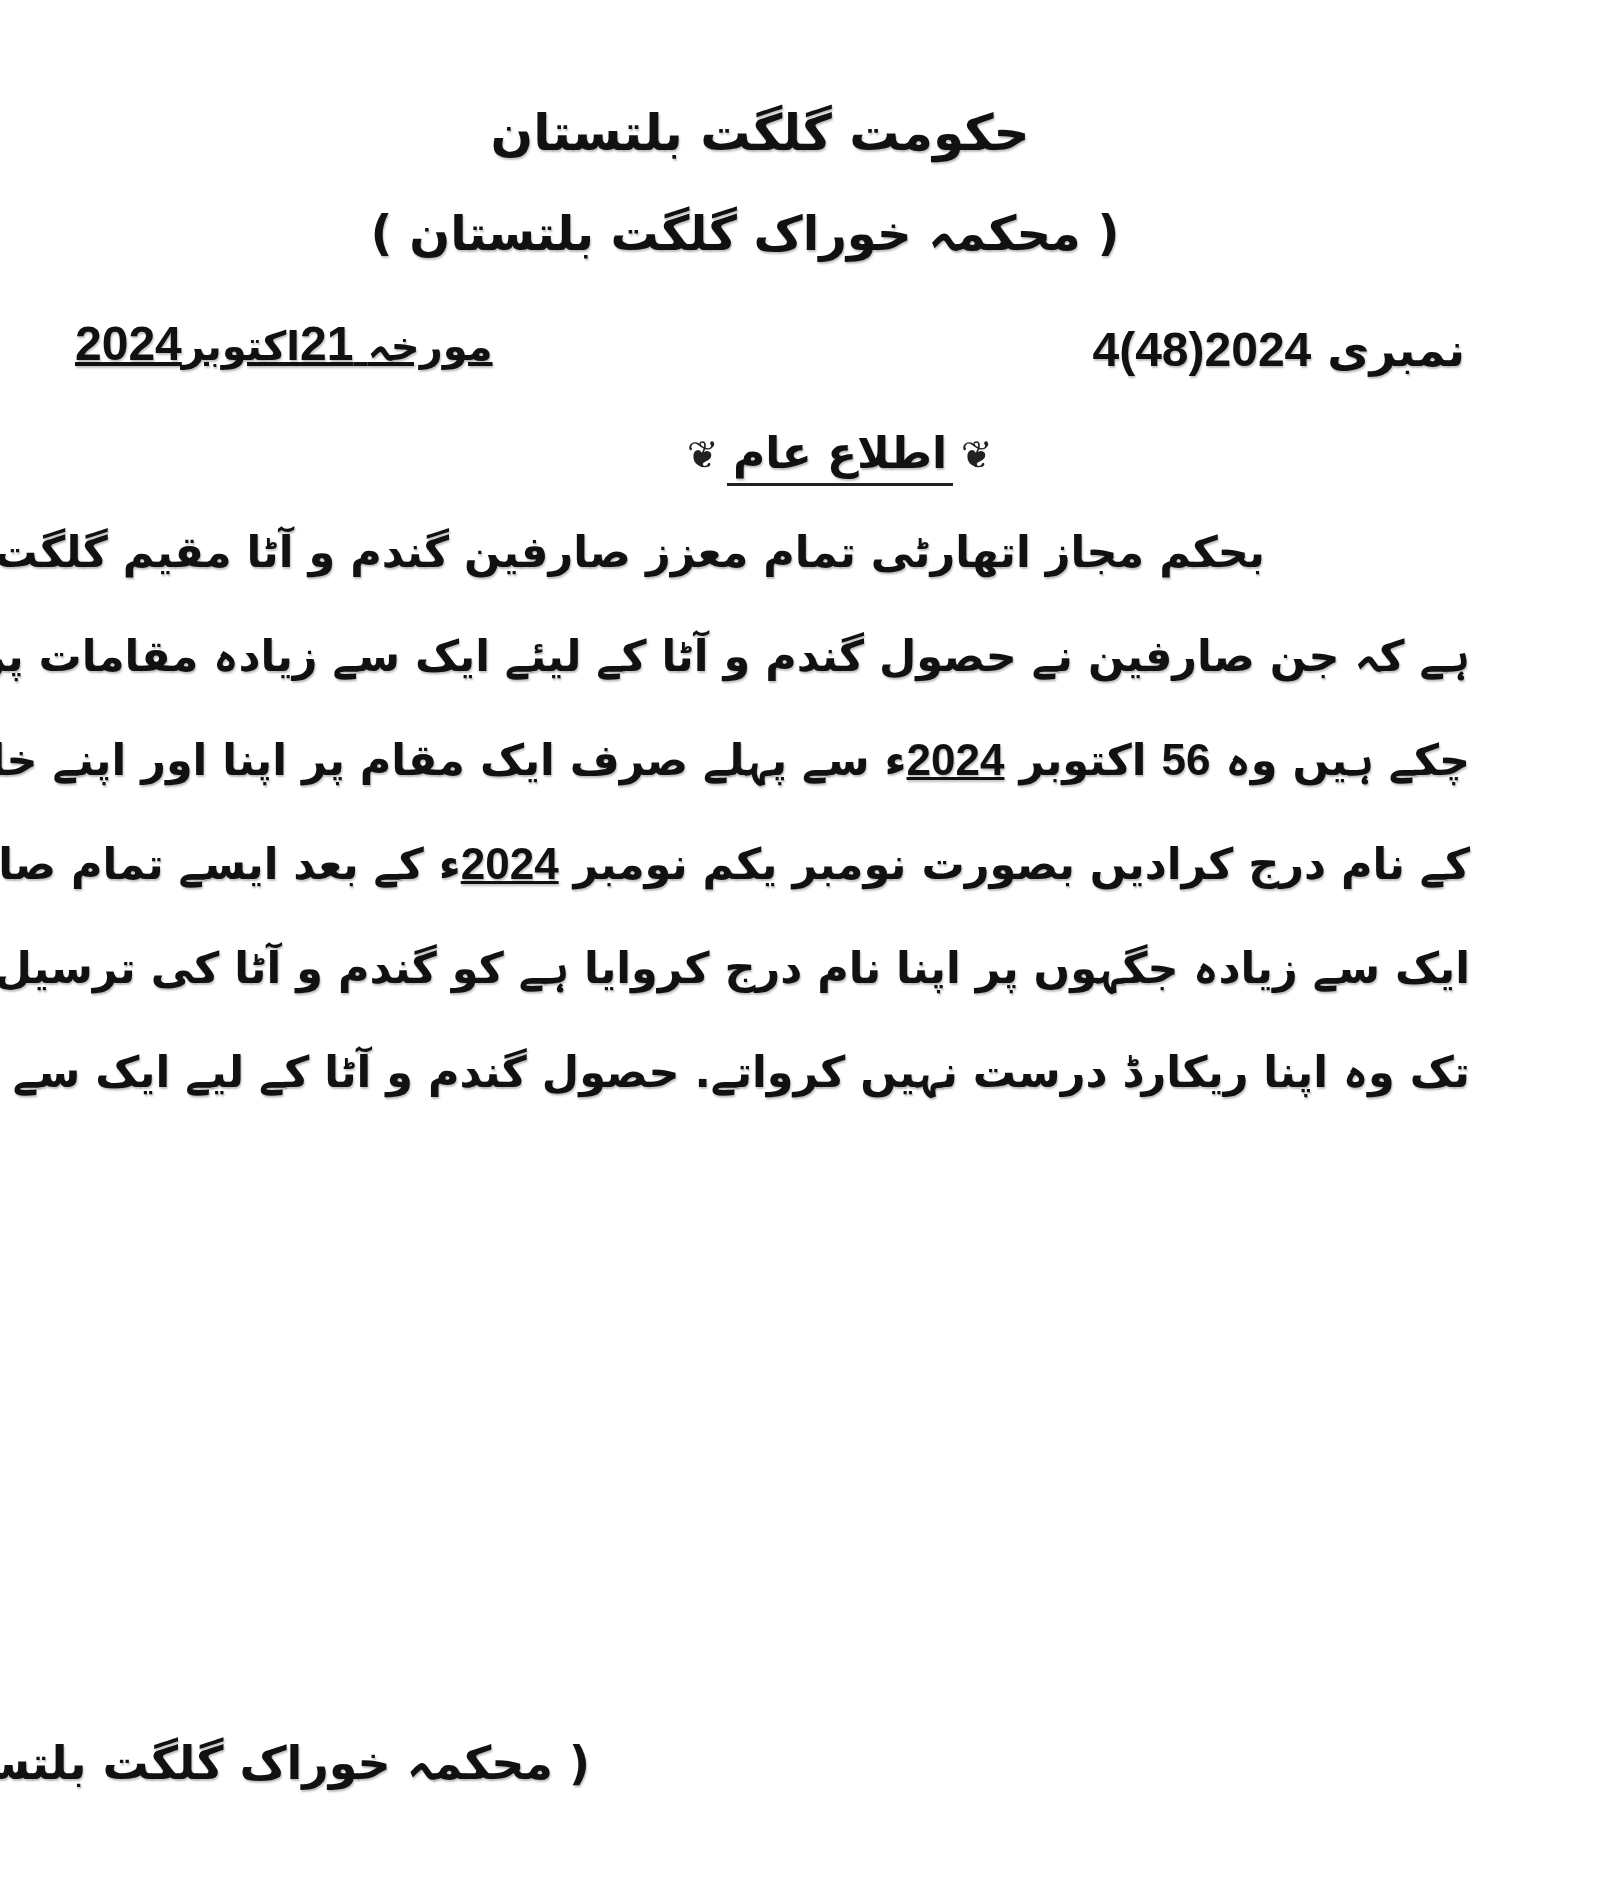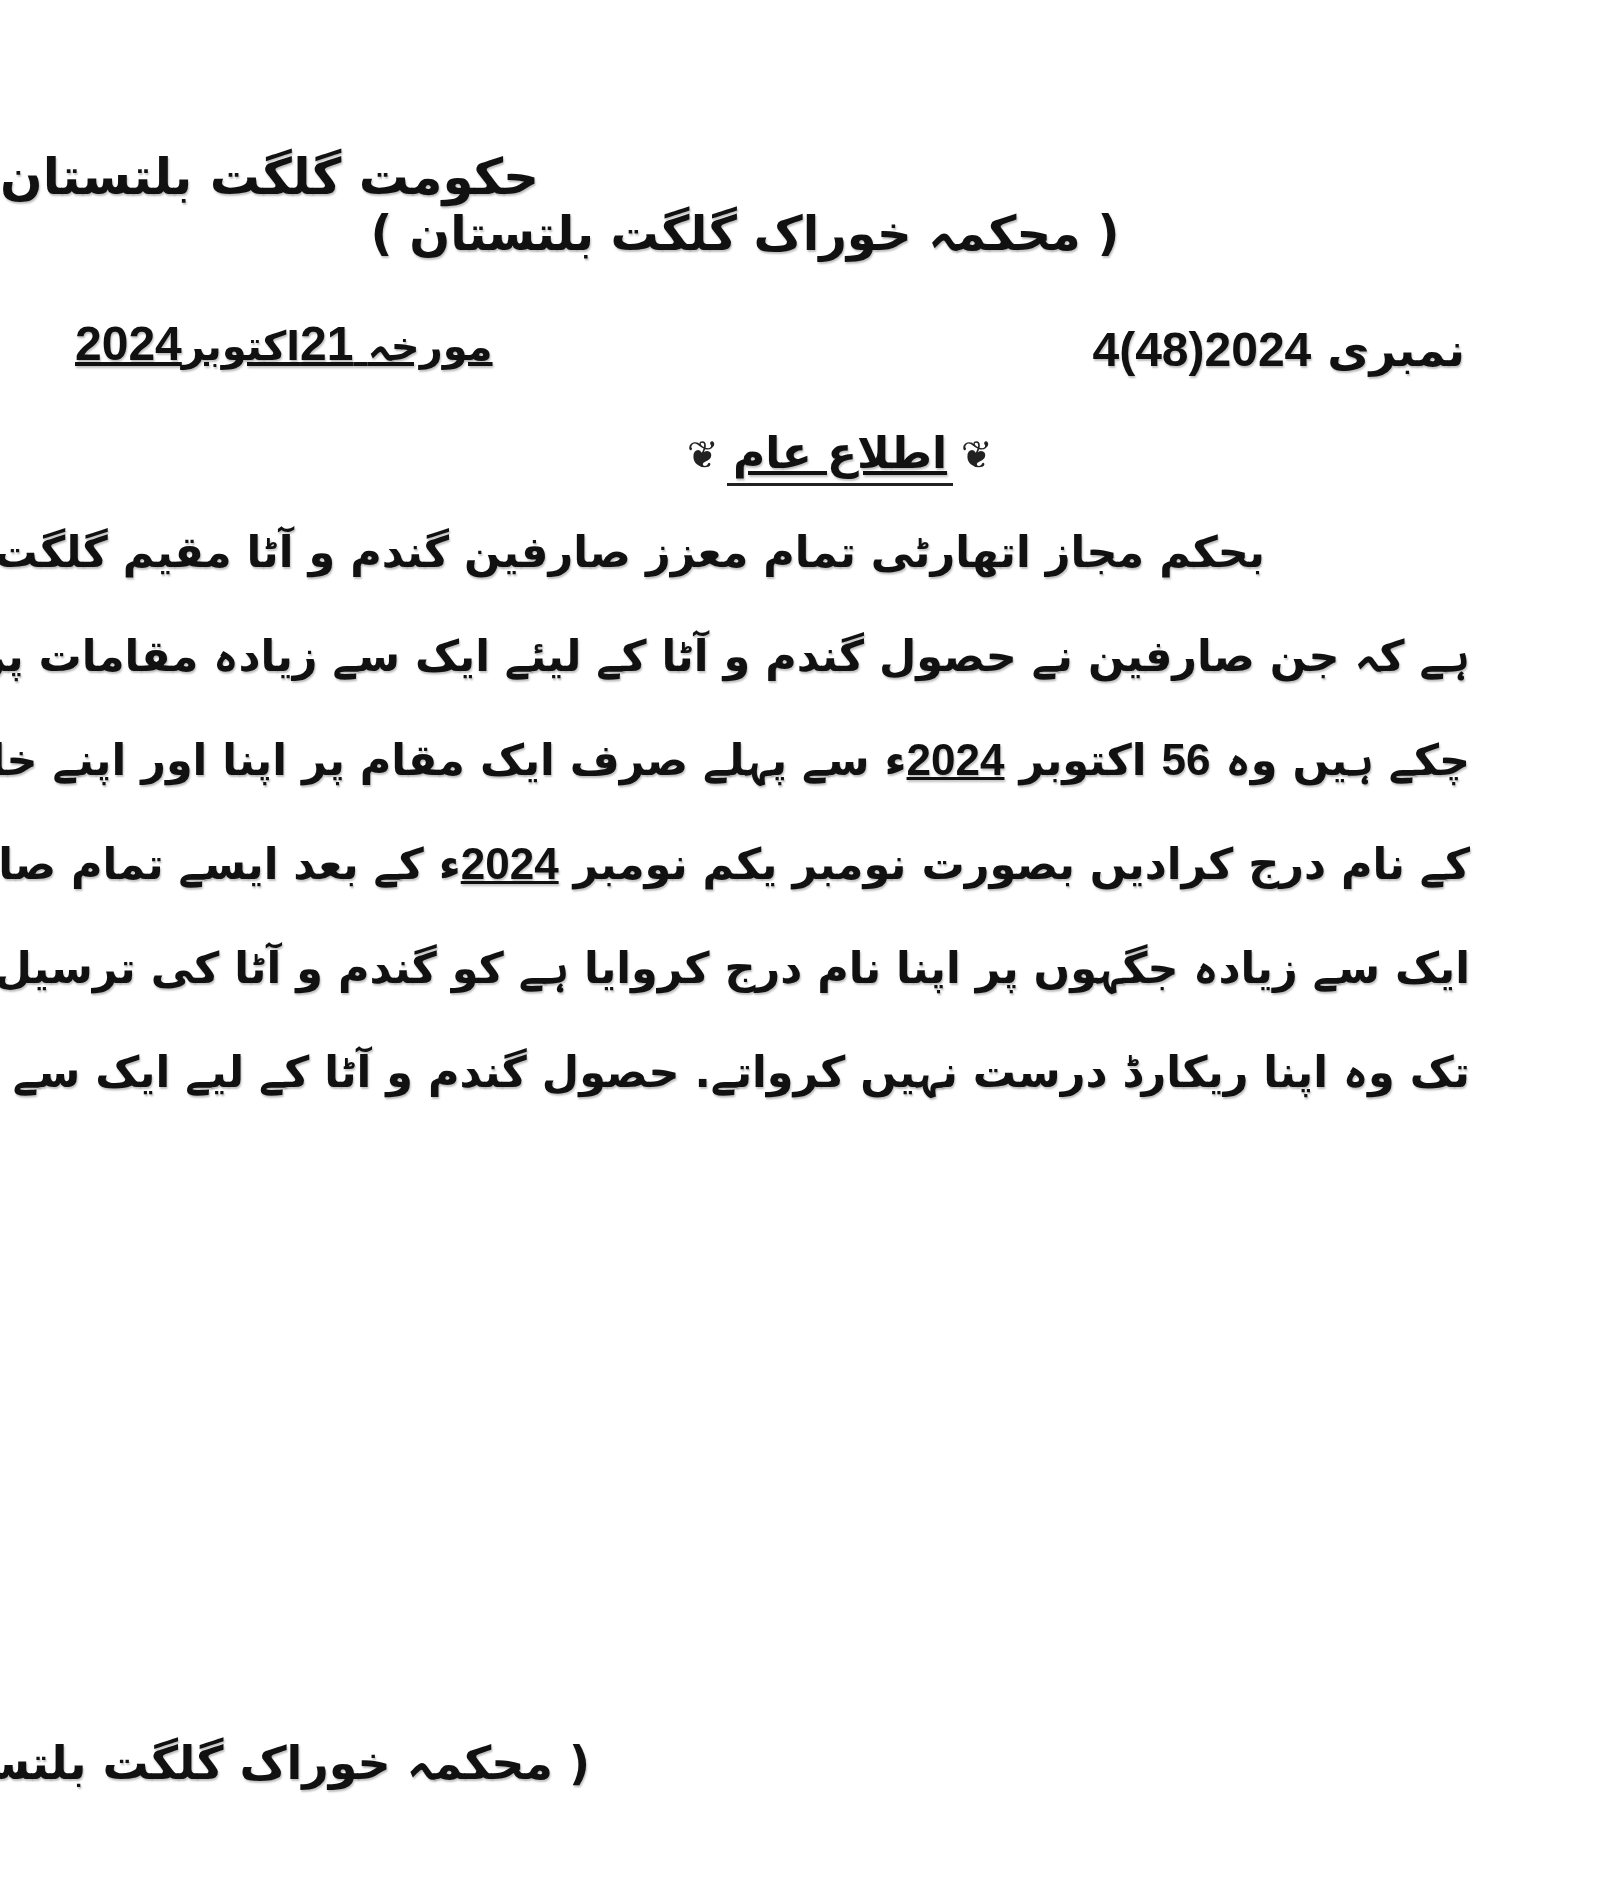--- a/index.html
+++ b/index.html
@@ -21,24 +21,23 @@
     font-weight: bold;
     color: #111;
     text-shadow: 1px 2px 2px rgba(0,0,0,0.25);
     white-space: nowrap;
   }
   .abs { position: absolute; }
 
   #title-govt {
     top: 98px;
     left: 0; width: 1520px;
-    text-align: left;
+    text-align: center;
     font-size: 50px;
     line-height: 70px;
-    margin-top: 44px;
   }
   #title-dept {
     top: 198px;
     left: 0; width: 1490px;
     text-align: center;
     font-size: 48px;
     line-height: 70px;
   }
   #ref-number {
     top: 318px;
@@ -76,21 +75,20 @@
   .ornament {
     font-size: 38px;
     color: #222;
     font-weight: normal;
     text-shadow: none;
   }
   .heading-text {
     border-bottom: 3px solid #222;
     padding: 0 6px 2px;
     line-height: 56px;
-    text-decoration: underline;
   }
 
   #body-text {
     top: 500px;
     left: 35px;
     width: 1435px;
     font-size: 43px;
   }
   .para-line {
     height: 104px;

